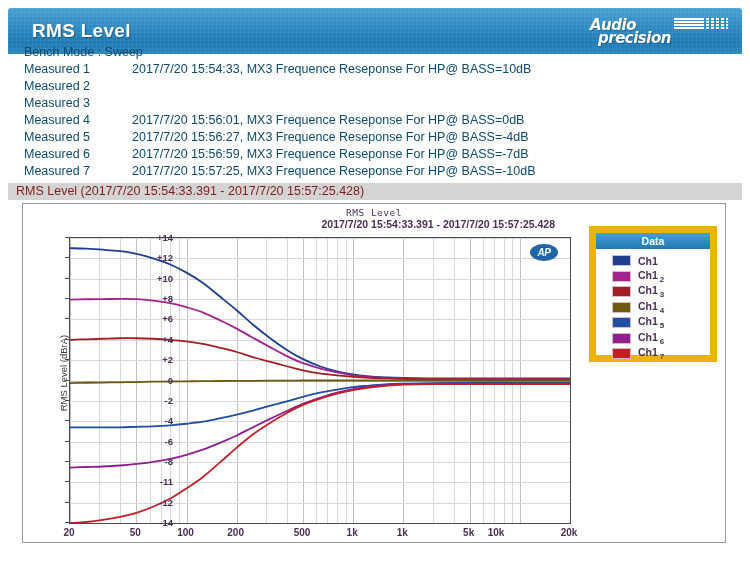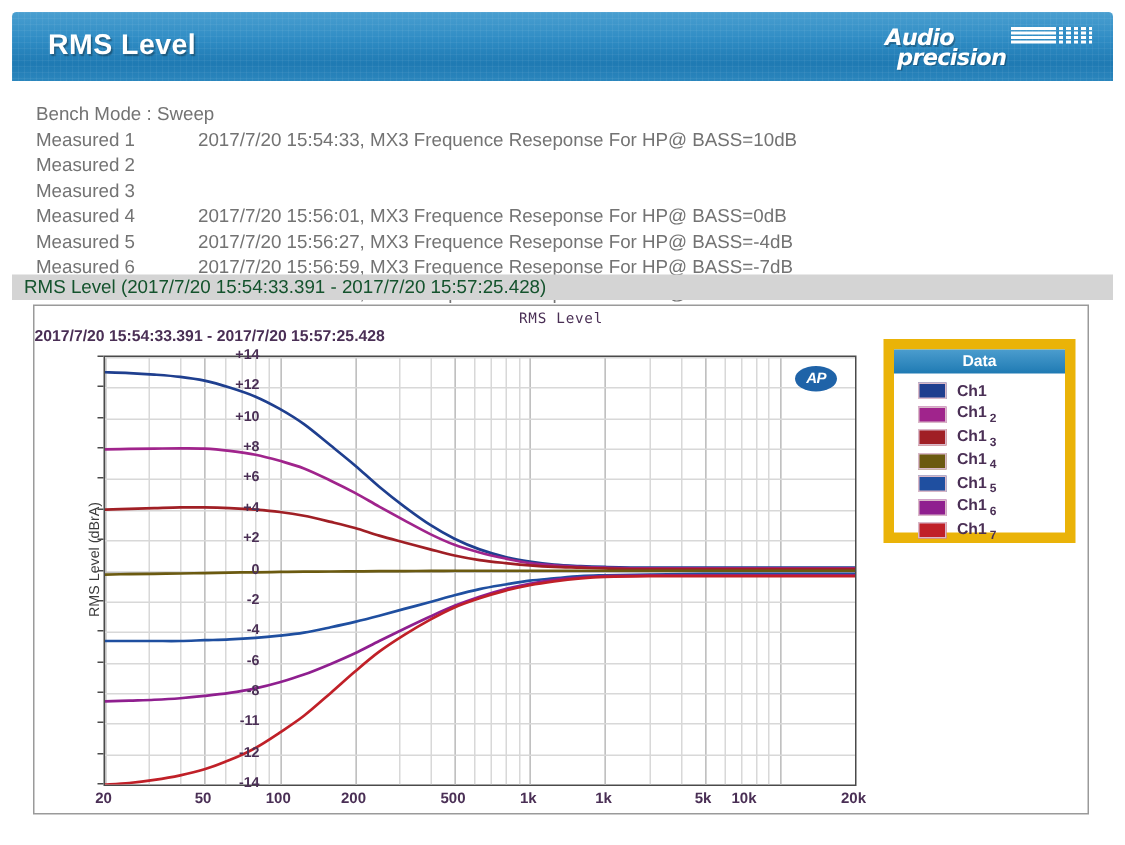--- a/index.html
+++ b/index.html
@@ -50,49 +50,49 @@
   .ap-bars{position:absolute;right:2px;top:1px;width:54px;height:13px;}
   .ap-bars i{display:block;background:#fff;height:2px;margin-bottom:1px;}
   .ap-bars i:nth-child(1){width:54px;}
   .ap-bars i:nth-child(2){width:54px;}
   .ap-bars i:nth-child(3){width:54px;}
   .ap-bars-v{position:absolute;right:2px;top:1px;width:54px;height:13px;
     background:repeating-linear-gradient(to right,transparent 0 30px,#2f8cc4 30px 32px,transparent 32px 35px,#2f8cc4 35px 37px,transparent 37px 40px,#2f8cc4 40px 42px,transparent 42px 45px,#2f8cc4 45px 47px,transparent 47px 50px,#2f8cc4 50px 52px,transparent 52px 54px);}
 
   
   .meas-block{
-    position:absolute;left:8px;top:68px;width:734px;
-    font-size:12.5px;color:#737373;
+    position:absolute;left:8px;top:44px;width:734px;
+    font-size:12.5px;color:#0c4a6e;
   }
   .bench-row{padding:1px 0 1px 16px;font-weight:normal;}
   .meas-row{display:flex;padding:1.5px 0 1.5px 16px;}
   .meas-label{width:108px;flex:0 0 108px;}
   .meas-text{flex:1;}
 
   
   .section-bar{
     position:absolute;left:8px;top:183px;width:734px;height:17px;
     background:#d4d4d4;
-    color:#14532d;font-size:12.5px;
+    color:#7f1d1d;font-size:12.5px;
     padding-left:8px;box-sizing:border-box;
     line-height:17px;
   }
 
   
   .plot-panel{
     position:absolute;left:22px;top:203px;width:704px;height:340px;
     background:#fff;border:1px solid #9a9a9a;box-sizing:border-box;
   }
   .plot-title{
     position:absolute;left:0;right:0;top:3px;text-align:center;
     font-family:"DejaVu Sans Mono", monospace;
     font-size:9.5px;color:#4a2f55;letter-spacing:.5px;
   }
   .plot-subtitle{
-    position:absolute;left:0;right:170px;top:14px;text-align:left;
+    position:absolute;left:0;right:170px;top:14px;text-align:right;
     font-size:10.5px;color:#4a2f55;font-weight:bold;
   }
 
   
   .axes{
     position:absolute;left:46px;top:33px;width:502px;height:287px;
     border:1px solid #4a4a4a;box-sizing:border-box;background:#fff;
   }
   .gridlines{position:absolute;inset:0;overflow:hidden;}
   .gline-v{position:absolute;top:0;bottom:0;width:1px;background:#d8d8d8;}

